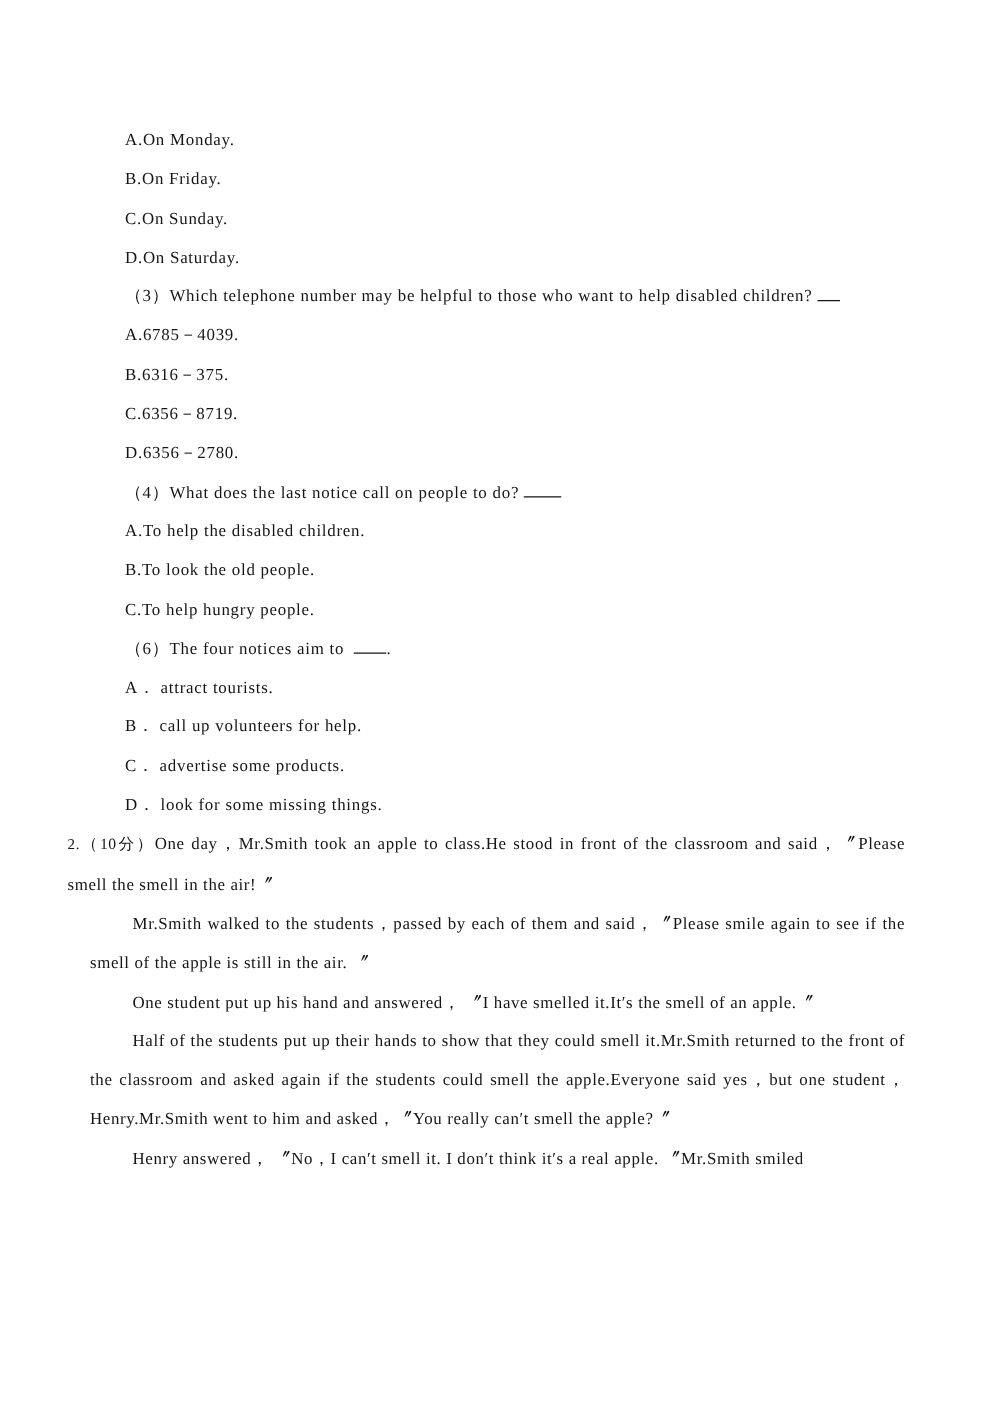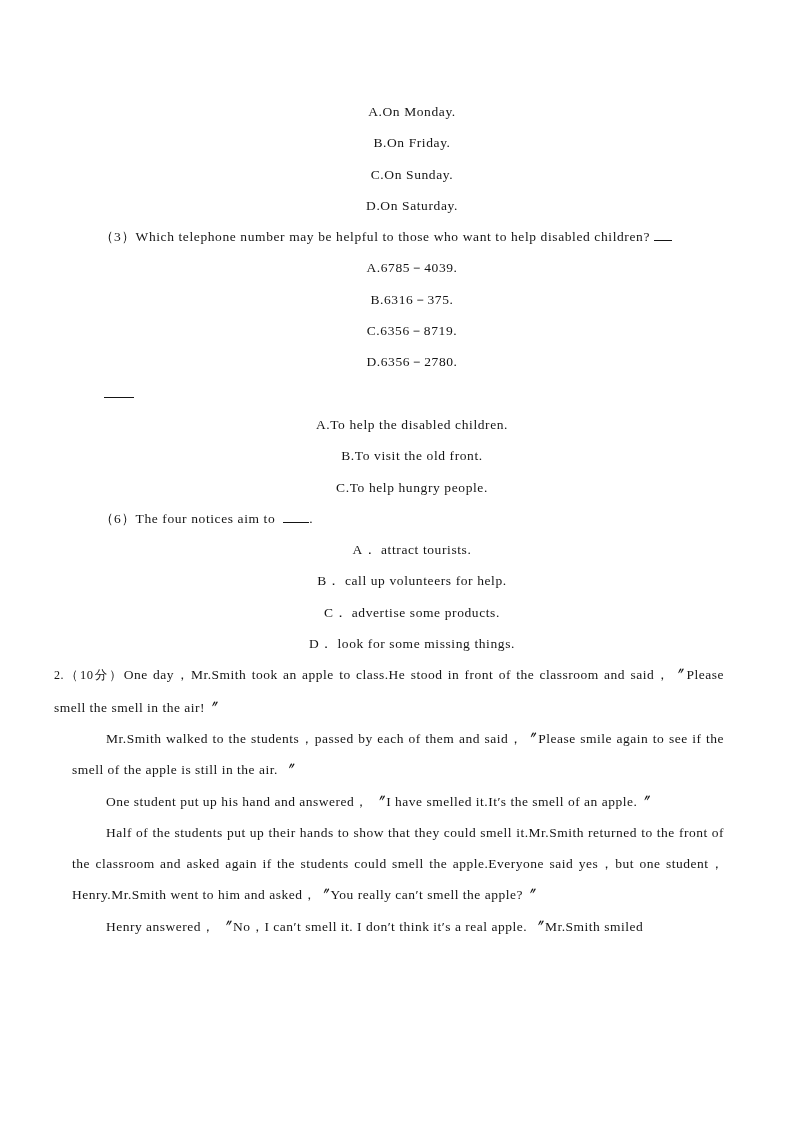--- a/index.html
+++ b/index.html
@@ -31,21 +31,20 @@
   }
   .line {
     font-size: 13.5px;
     line-height: 31.3px;
     letter-spacing: 0.6px;
     white-space: pre-wrap;
     color: #151515;
   }
   .opt {
     padding-left: 28px;
-    text-align: center;
   }
   .qline {
     padding-left: 28px;
   }
   .blank {
     display: inline-block;
     border-bottom: 1px solid #151515;
     vertical-align: baseline;
     height: 13px;
   }
@@ -79,24 +78,24 @@
     <div class="line opt">C.On Sunday.</div>
     <div class="line opt">D.On Saturday.</div>
 
     <div class="line qline"><span>（3）Which telephone number may be helpful to those who want to help disabled children?</span> <span class="blank blank-sm"></span></div>
 
     <div class="line opt">A.6785－4039.</div>
     <div class="line opt">B.6316－375.</div>
     <div class="line opt">C.6356－8719.</div>
     <div class="line opt">D.6356－2780.</div>
 
-    <div class="line qline"> <span class="blank blank-md"></span></div>
+    <div class="line qline"><span>（4）What does the last notice call on people to do?</span> <span class="blank blank-md"></span></div>
 
     <div class="line opt">A.To help the disabled children.</div>
-    <div class="line opt">B.To visit the old front.</div>
+    <div class="line opt">B.To look the old people.</div>
     <div class="line opt">C.To help hungry people.</div>
 
     <div class="line qline"><span>（6）The four notices aim to</span>  <span class="blank blank-lg"></span><span>.</span></div>
 
     <div class="line opt">A． attract tourists.</div>
     <div class="line opt">B． call up volunteers for help.</div>
     <div class="line opt">C． advertise some products.</div>
     <div class="line opt">D． look for some missing things.</div>
 
     <div class="para passage" style="margin-left:-18px;"><span style="font-size:12px;">2.</span><span style="font-size:12.5px;margin-top:15px;">（10分）</span><span>One day，Mr.Smith took an apple to class.He stood in front of the classroom and said，〞Please smell the smell in the air!〞</span></div>

